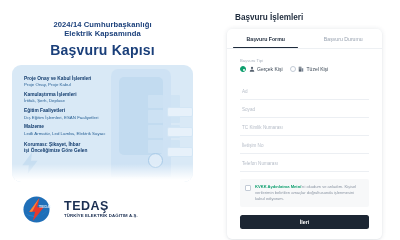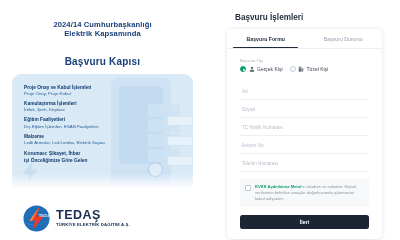--- a/index.html
+++ b/index.html
@@ -22,21 +22,21 @@
     text-align:center;
     color:#1a3f7a;
     line-height:1.22;
     margin:8px 0 6px 0;
     position:relative; z-index:4;
   }
   .promo-line1, .promo-line2 {
     font-size:7.6px; font-weight:bold; letter-spacing:.1px;
   }
   .promo-line3 {
-    font-size:10px; font-weight:bold; margin-top:17px; letter-spacing:.2px;
+    font-size:14px; font-weight:bold; margin-top:3px; letter-spacing:.2px;
   }
 
   
   .art-card {
     position:relative;
     margin:2px 4px 0 4px;
     height:117px;
     background:#d9e9f6;
     border-radius:9px 9px 9px 9px;
     overflow:hidden;
@@ -90,21 +90,21 @@
   .service-desc {
     font-size:4.4px; color:#2a6296; line-height:1.3; margin-top:.4px;
   }
   .service-footer {
     margin-top:5px; padding-left:12px;
     font-size:4.8px; font-weight:bold; color:#123c6e; line-height:1.45;
   }
 
   
   .brand {
-    display:flex; align-items:center; gap:5px;
+    display:flex; align-items:center; gap:13px;
     margin:13px 0 0 14px; position:relative; z-index:5;
   }
   .brand-mark { width:29px; height:29px; position:relative; flex:0 0 29px; }
   .brand-text { line-height:1.05; }
   .brand-name { font-size:12.5px; font-weight:bold; color:#1b2f52; letter-spacing:.5px; }
   .brand-sub { font-size:4.3px; font-weight:bold; color:#1b2f52; letter-spacing:.12px; margin-top:1.5px; }
 
   
   .right-panel {
     flex:1; position:relative;

